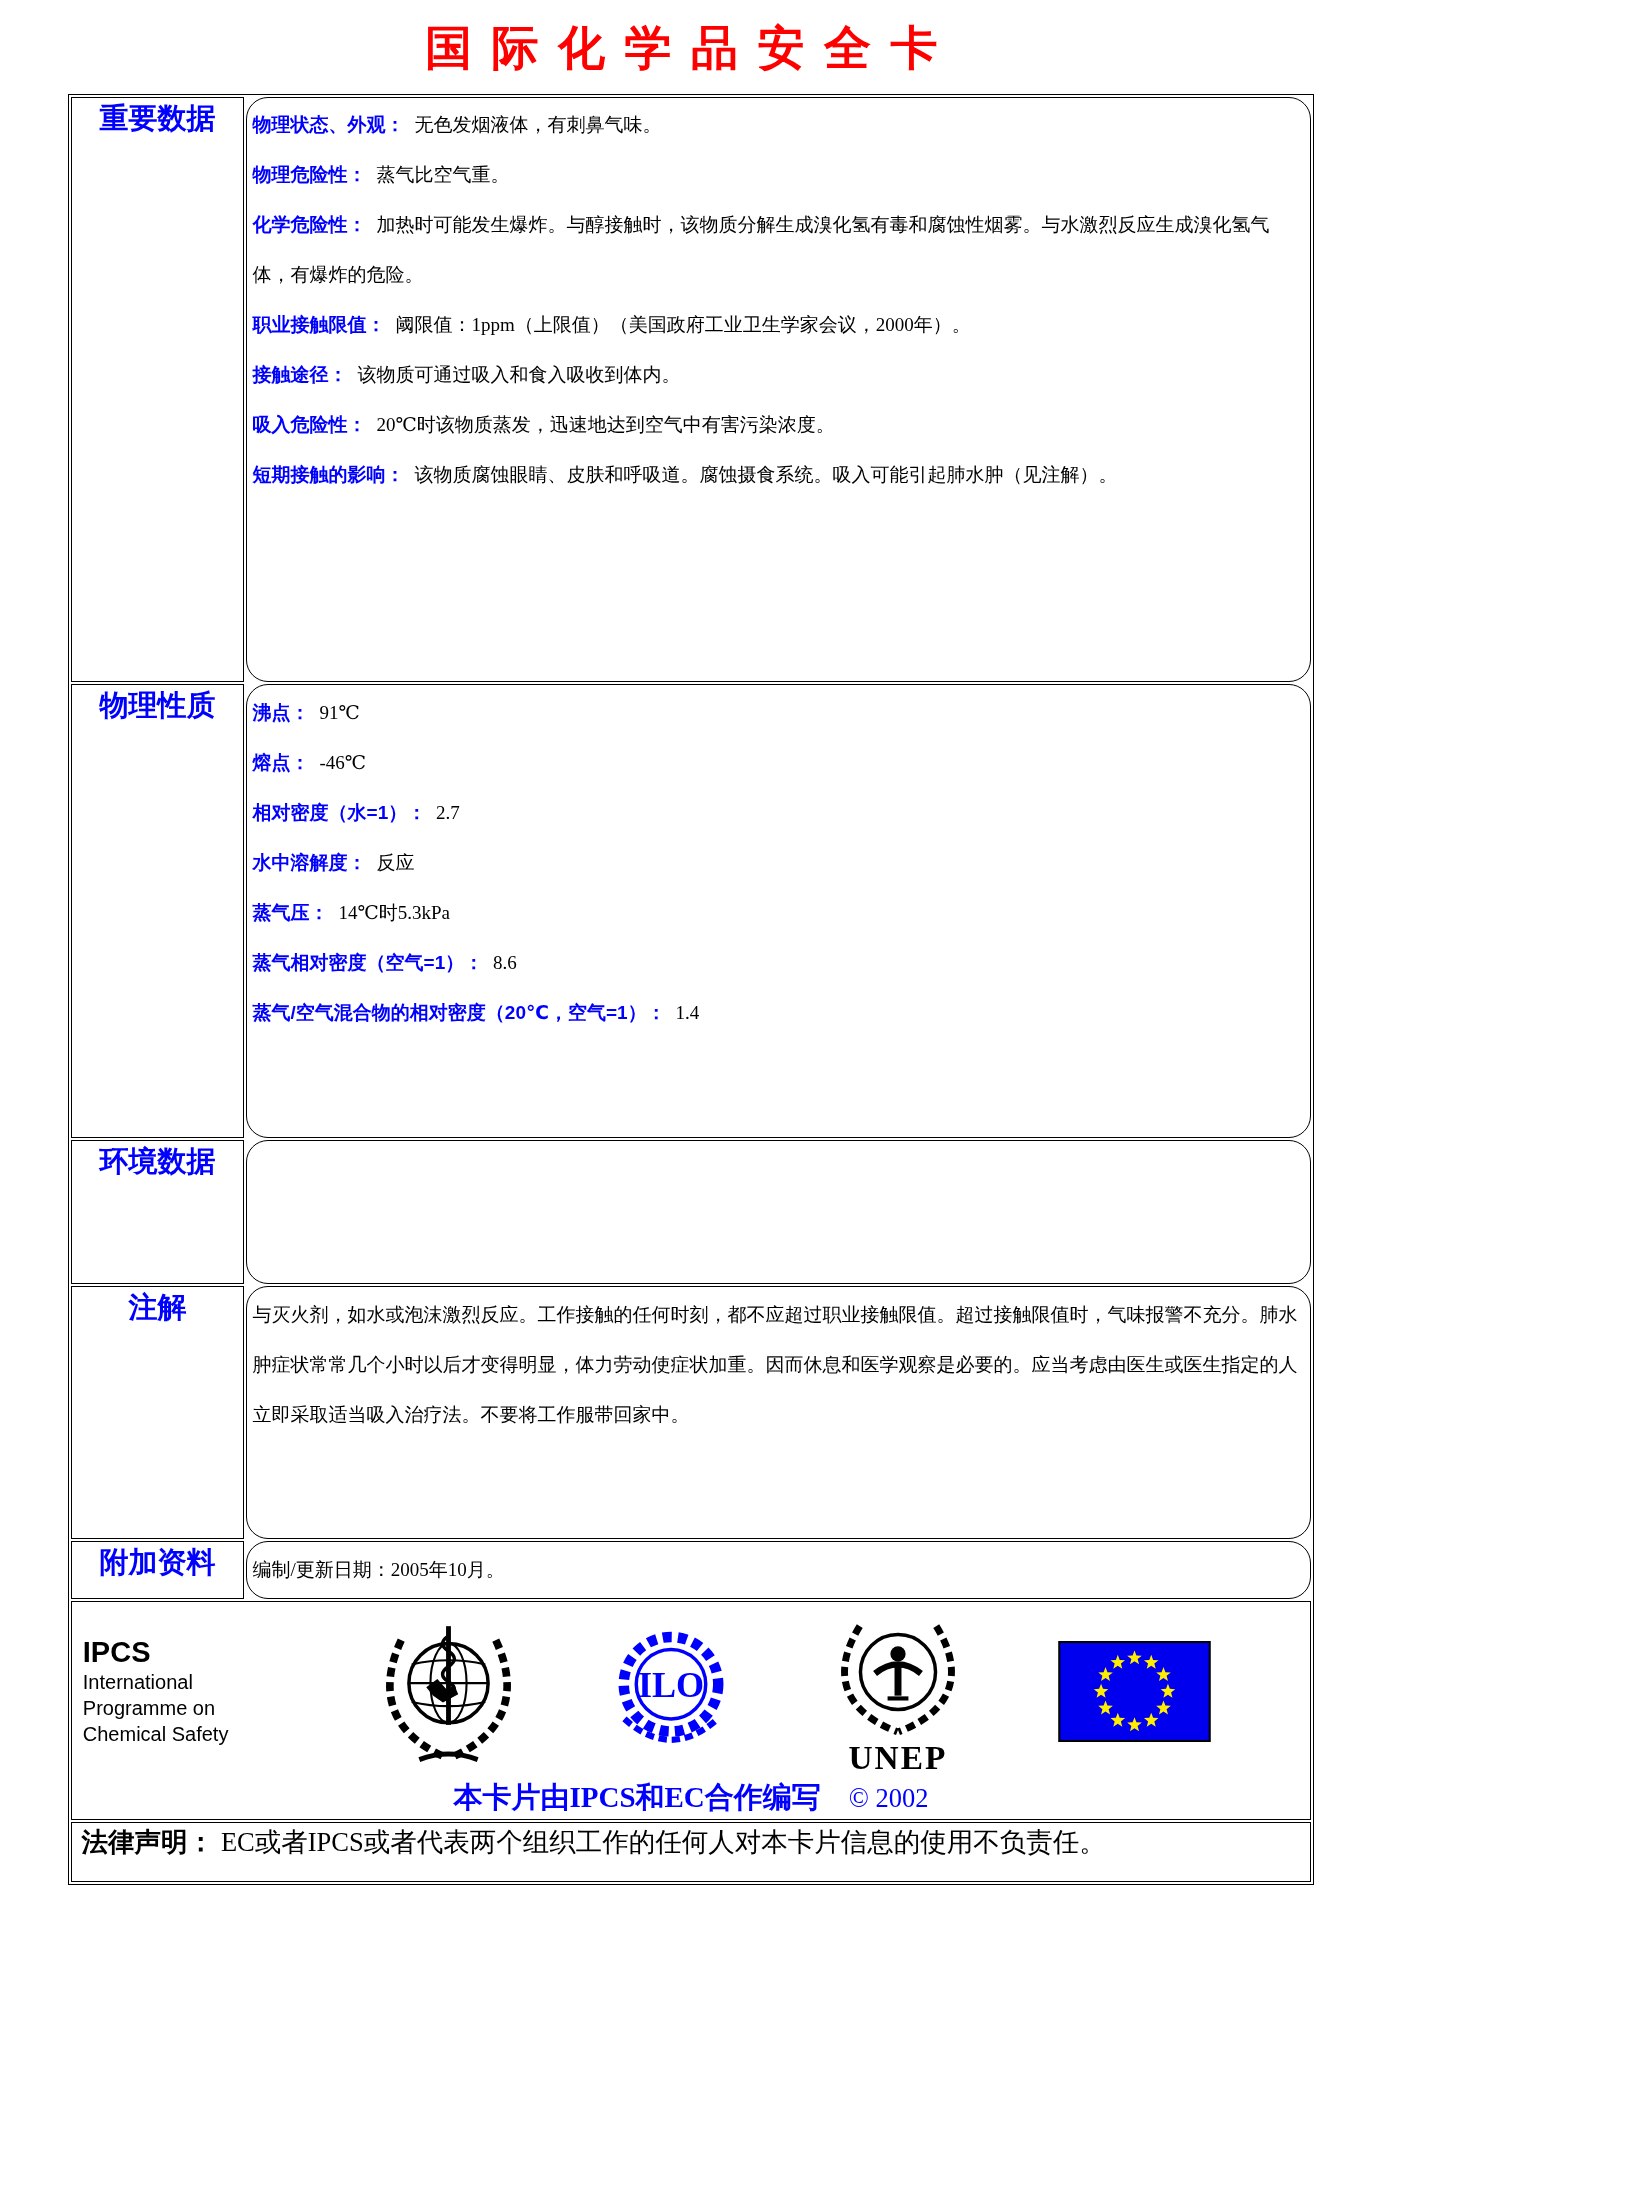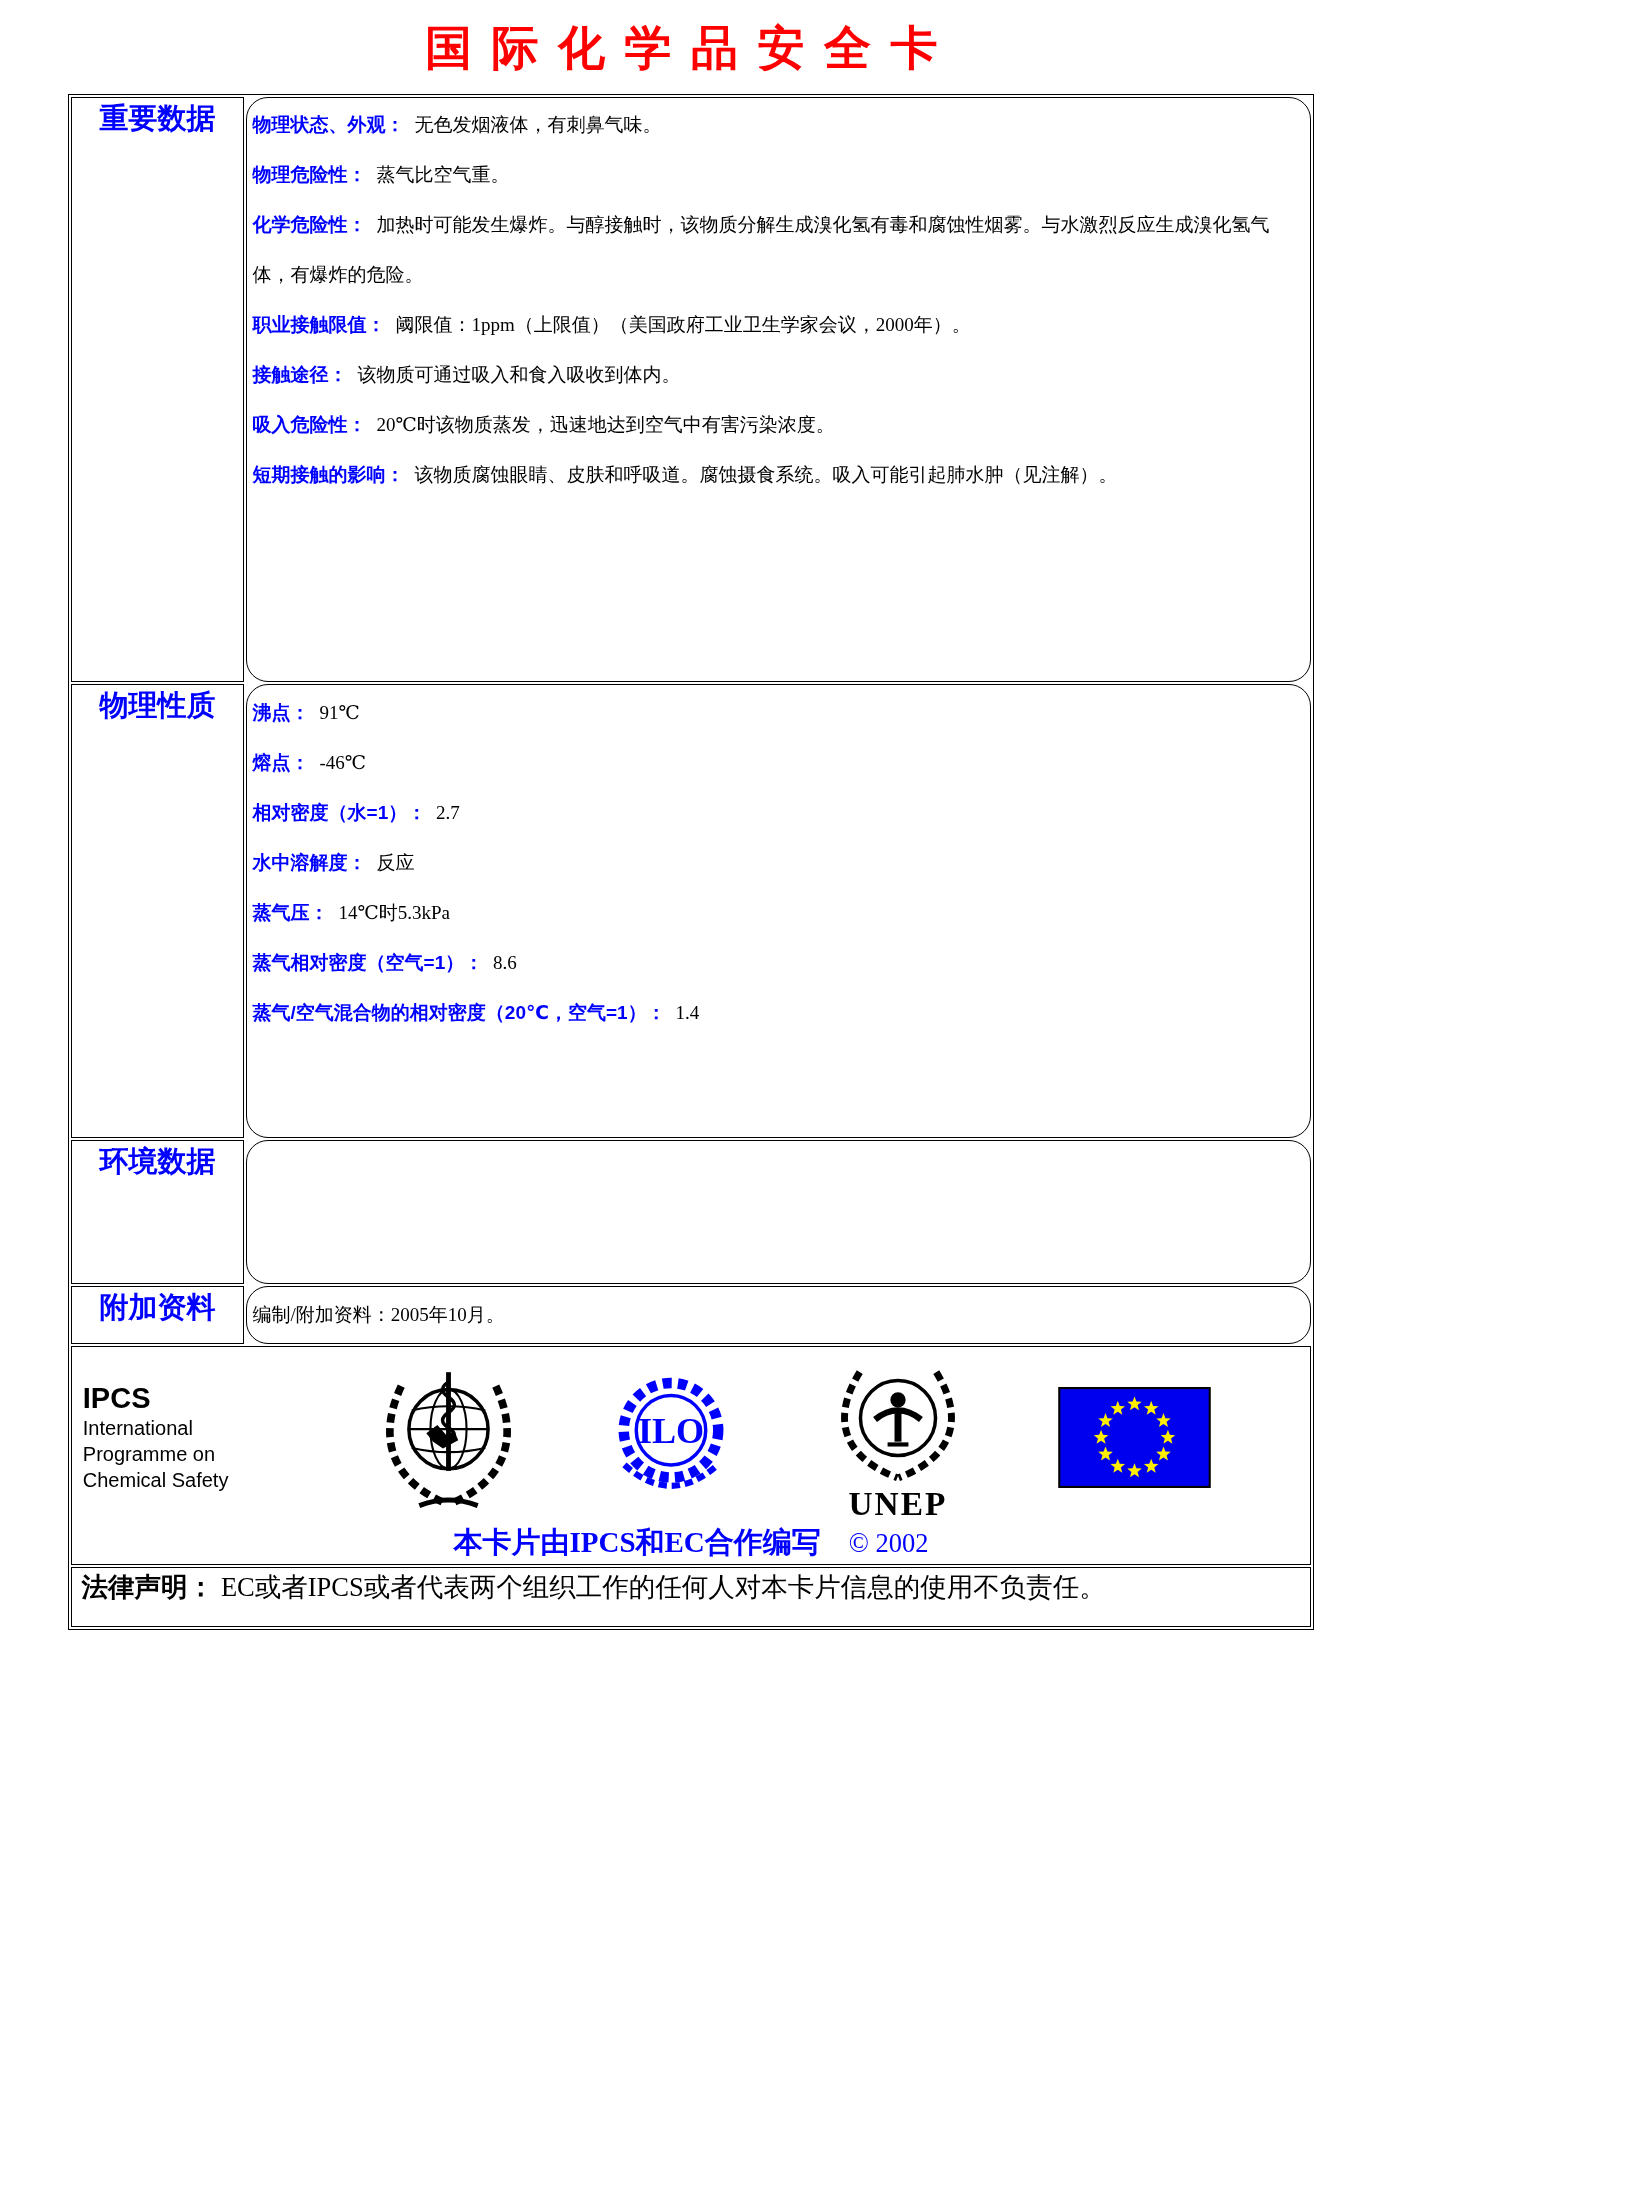--- a/index.html
+++ b/index.html
@@ -164,25 +164,31 @@
           <p><span class="lbl">蒸气相对密度（空气=1）：</span><span>8.6</span></p>
           <p><span class="lbl">蒸气/空气混合物的相对密度（20℃，空气=1）：</span><span>1.4</span></p>
         </td>
       </tr>
 
       <tr>
         <td class="rowlbl">环境数据</td>
         <td class="content h-env"></td>
       </tr>
 
+      <tr>
+        <td class="rowlbl">注解</td>
+        <td class="content h-notes">
+          <p>与灭火剂，如水或泡沫激烈反应。工作接触的任何时刻，都不应超过职业接触限值。超过接触限值时，气味报警不充分。肺水肿症状常常几个小时以后才变得明显，体力劳动使症状加重。因而休息和医学观察是必要的。应当考虑由医生或医生指定的人立即采取适当吸入治疗法。不要将工作服带回家中。</p>
+        </td>
+      </tr>
 
       <tr>
         <td class="rowlbl">附加资料</td>
         <td class="content h-add">
-          <p>编制/附加资料：2005年10月。</p>
+          <p>编制/更新日期：2005年10月。</p>
         </td>
       </tr>
 
       <tr>
         <td colspan="2" class="logoscell">
           <div class="logos-row">
 
             <div class="ipcs-block">
               <div class="ipcs-title">IPCS</div>
               <div class="ipcs-sub">International</div>

